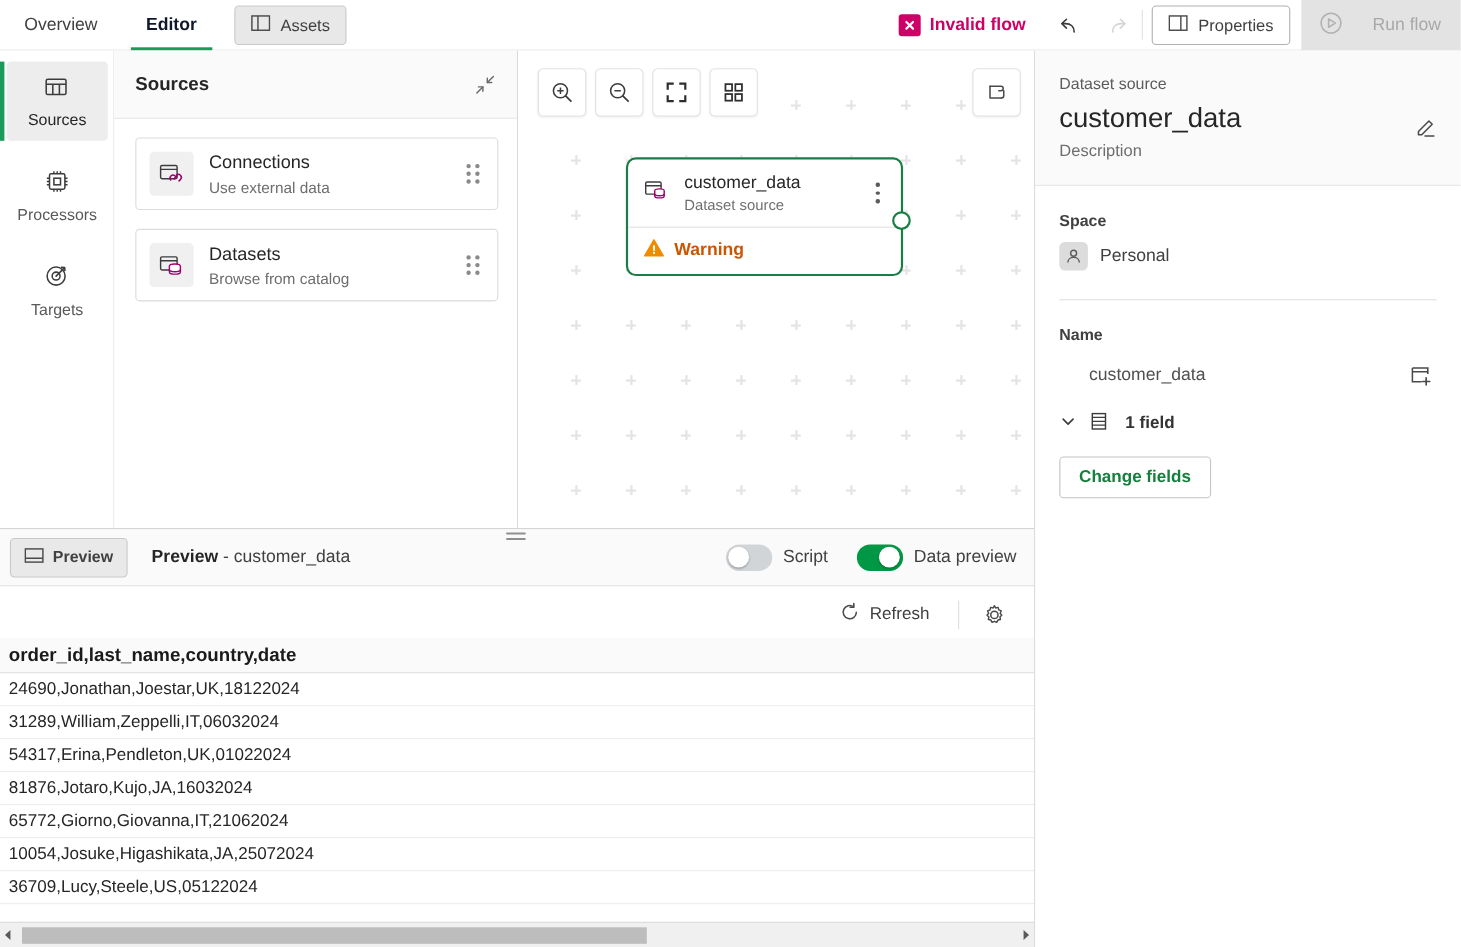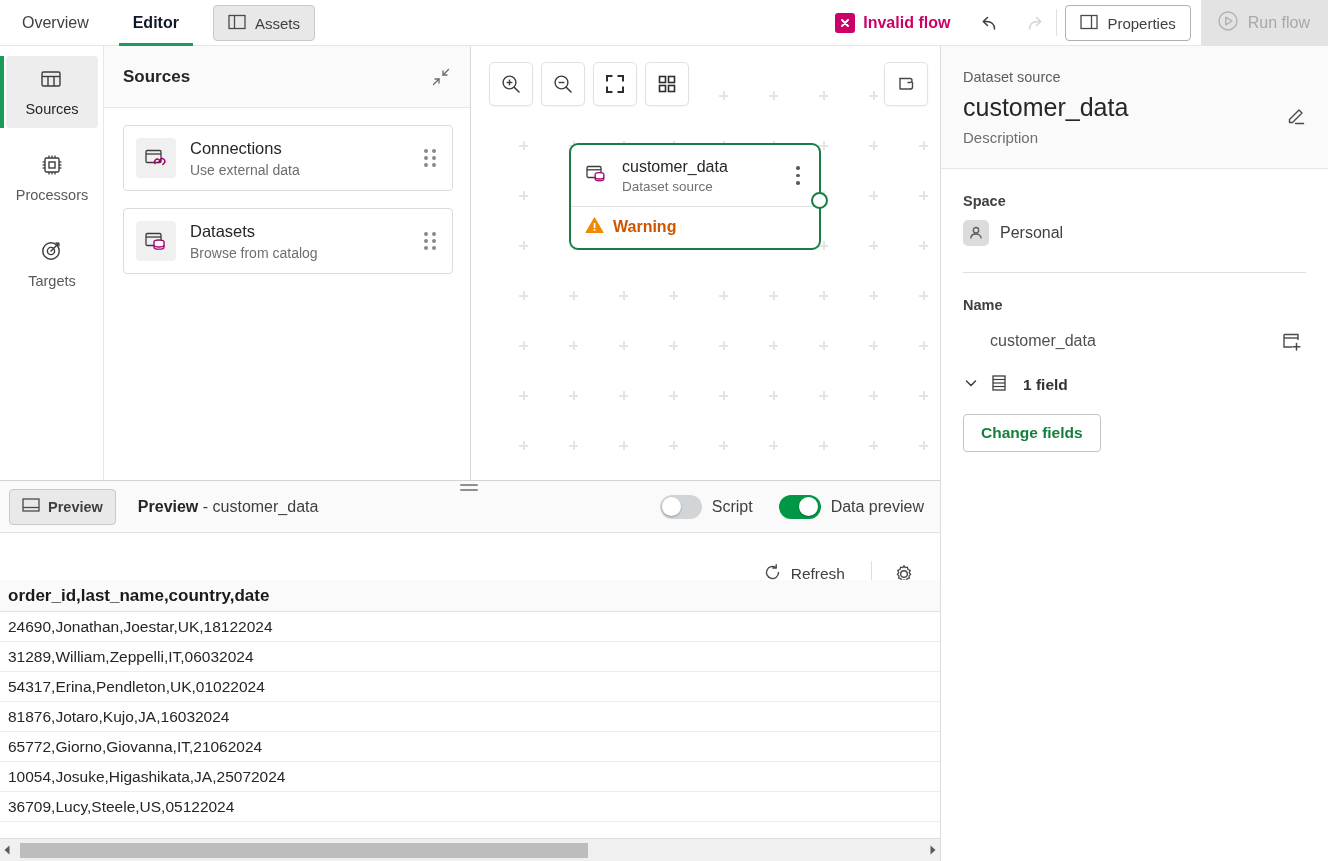--- a/index.html
+++ b/index.html
@@ -52,21 +52,21 @@
     border: none;
   }
   .icon-btn.disabled { cursor: default; opacity: .42; }
   .props-btn {
     display: flex; align-items: center; gap: 9px;
     height: 36px; margin: 5px 10px 5px 8px; padding: 0 14px;
     background: #ffffff; border: 1px solid #b0b0b0; border-radius: 4px;
     font-size: 15px; color: #404040; cursor: pointer;
   }
   .runflow-btn {
-    display: flex; align-items: center; gap: 9px;
+    display: flex; align-items: center; gap: 27px;
     height: 46px; padding: 0 18px 0 16px;
     background: #e3e3e3; color: #a8a8a8; font-size: 16px;
     cursor: default;
   }
 
   
   .rail {
     position: absolute; left: 0; top: 46px; width: 104px; height: 434px;
     background: #ffffff; border-right: 1px solid #e6e6e6;
     padding-top: 6px;
@@ -225,22 +225,22 @@
   .switch.on { background: #009845; }
   .switch .knob {
     position: absolute; top: 2.5px; width: 19px; height: 19px; border-radius: 50%;
     background: #fff; box-shadow: 0 1px 2px rgba(0,0,0,.3);
   }
   .switch.off .knob { left: 2.5px; }
   .switch.on .knob { right: 2.5px; }
   .toggle-text { font-size: 16px; color: #404040; }
 
   .preview-actions {
-    position: absolute; left: 0; top: 553px; width: 940px; height: 47px;
-    background: #fff; border-bottom: 5px solid #1d4ed8;
+    position: absolute; left: 0; top: 537px; width: 940px; height: 47px;
+    background: #fff; border-bottom: 3px solid #1d4ed8;
     display: flex; align-items: center; justify-content: flex-end;
   }
   .refresh-btn {
     display: flex; align-items: center; gap: 9px; font-size: 15.5px;
     color: #404040; cursor: pointer; padding: 6px 10px;
   }
   .pa-div { width: 1px; height: 26px; background: #dedede; margin: 0 16px; }
   .gear-btn {
     width: 32px; height: 32px; display: flex; align-items: center;
     justify-content: center; cursor: pointer; margin-right: 20px;

